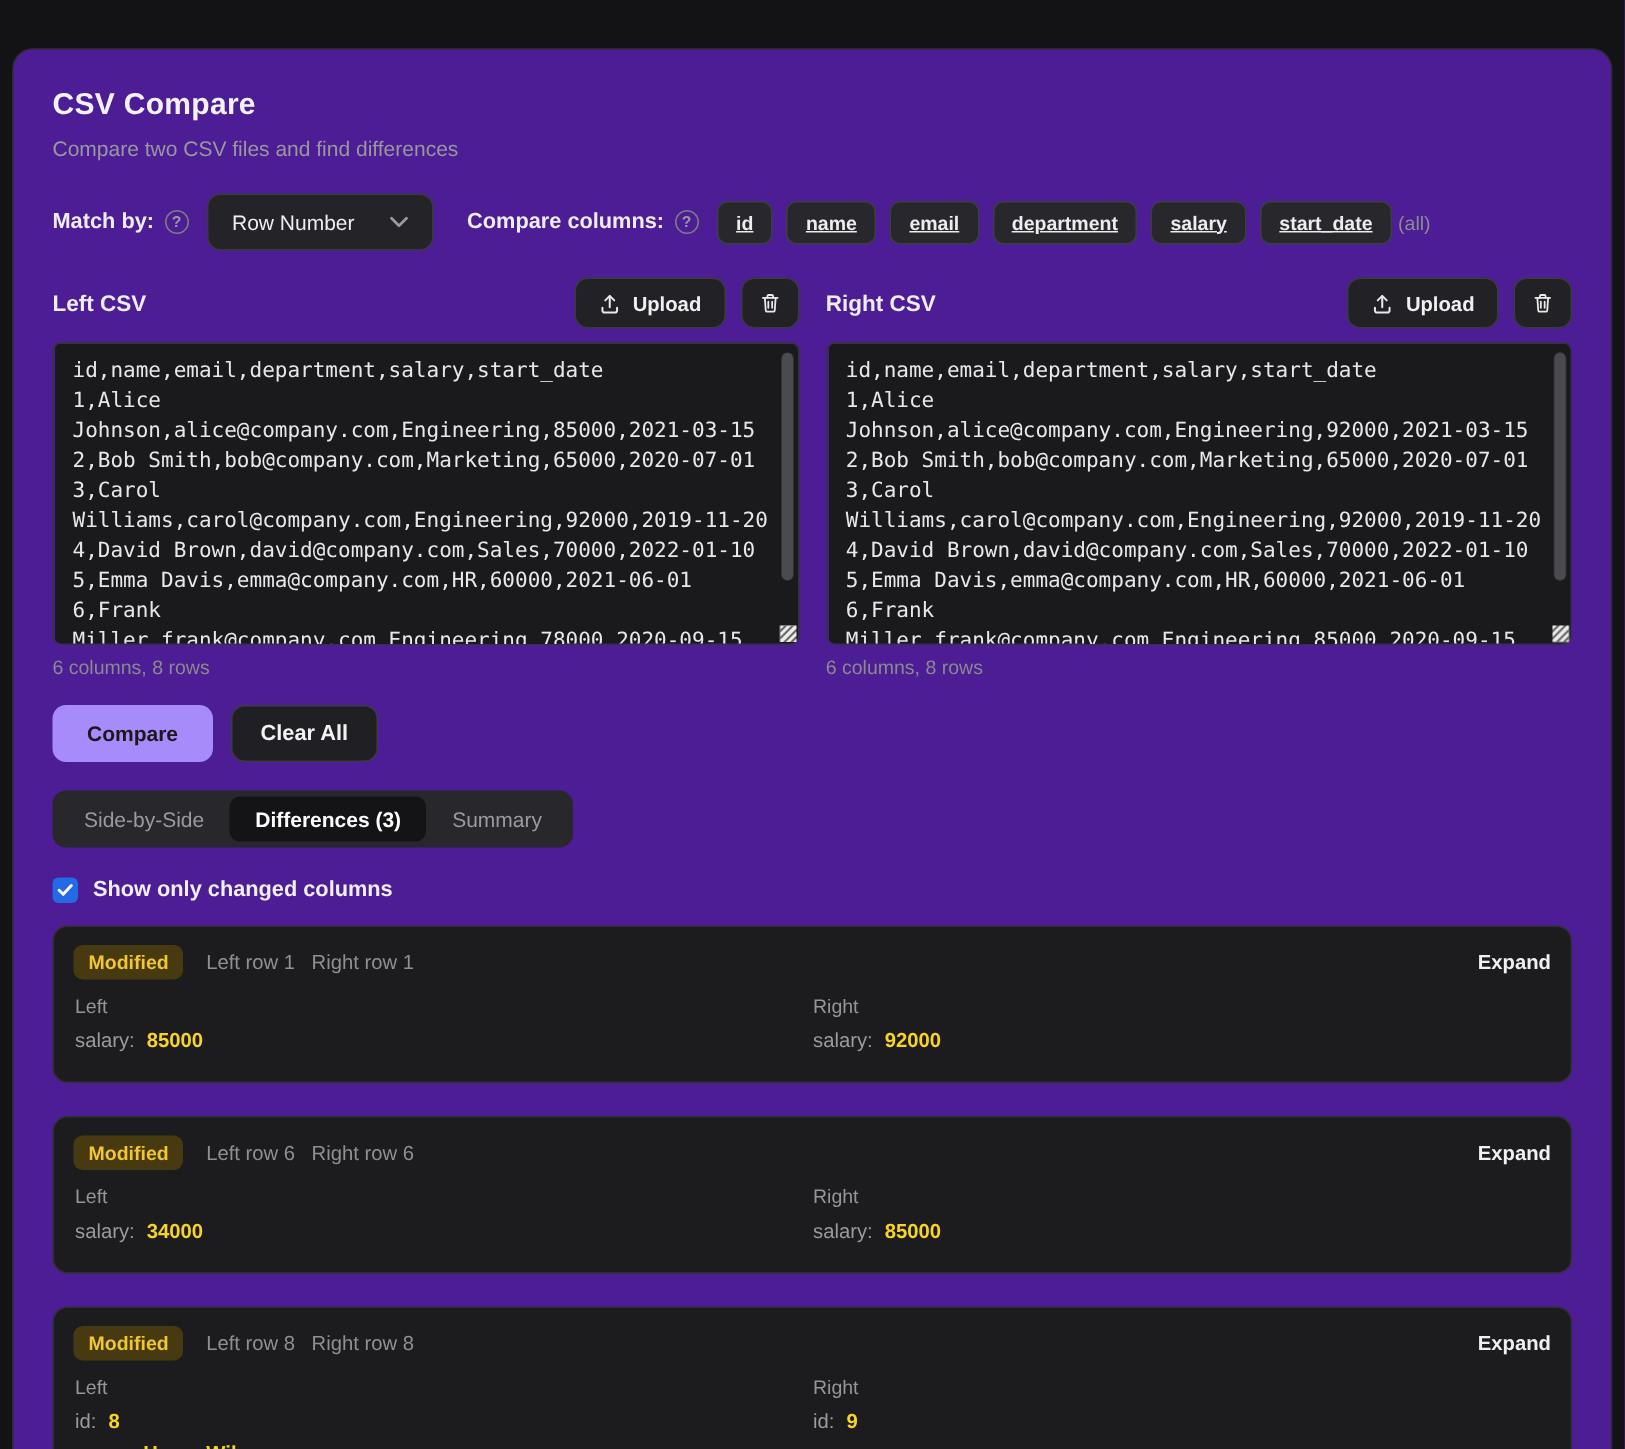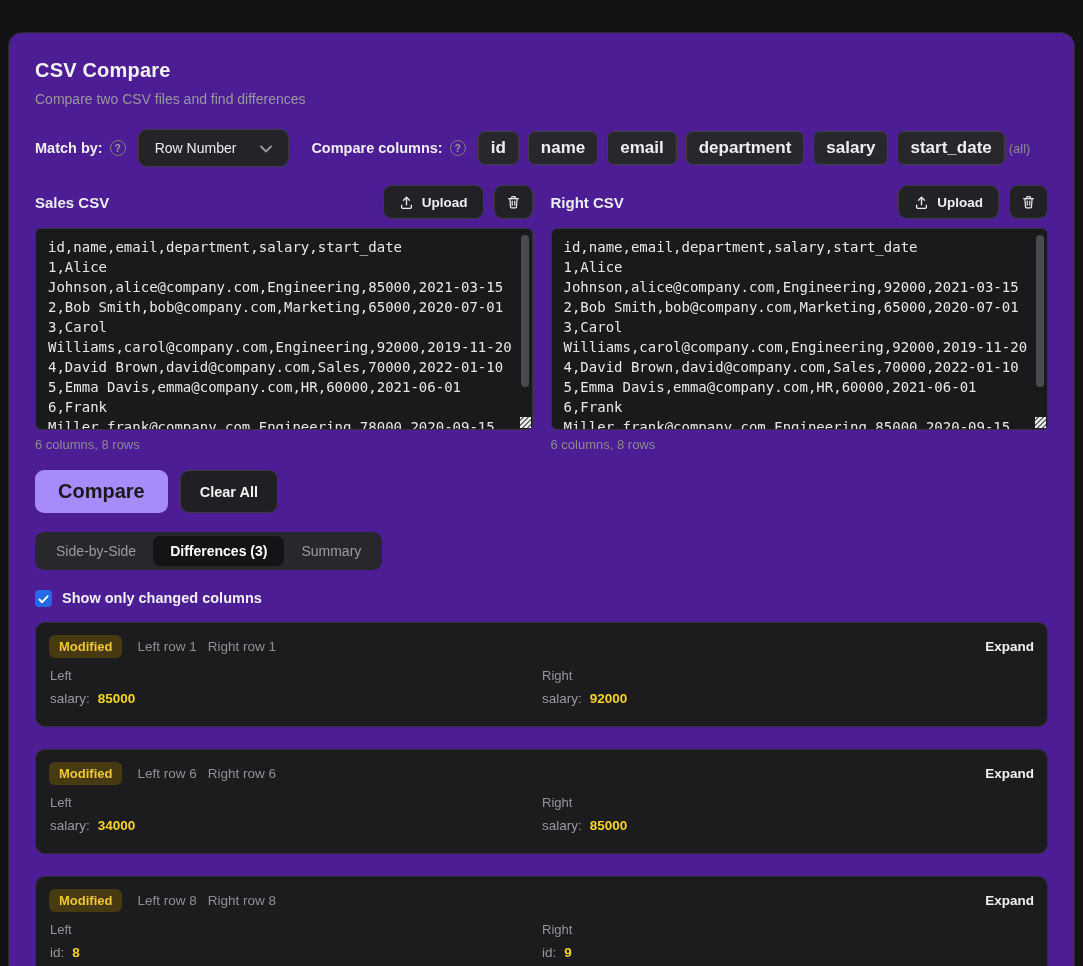--- a/index.html
+++ b/index.html
@@ -33,21 +33,21 @@
   .select {
     display: inline-flex; align-items: center; gap: 24px;
     background: #242428; border: 1px solid #3a3a3f; border-radius: 9px;
     padding: 9px 16px; margin-left: 12px; cursor: pointer;
   }
   .select-value { font-size: 14px; color: #ededef; }
   .cmp-label { margin-left: 22px; }
   .chips { display: flex; align-items: center; gap: 9px; margin-left: 12px; }
   .chip {
     background: #28282c; border: 1px solid #3d3d42; border-radius: 7px;
-    padding: 6px 12px; font-size: 17px; font-weight: 700; color: #ededef; cursor: pointer;
+    padding: 6px 12px; font-size: 13px; font-weight: 700; color: #ededef; cursor: pointer; text-decoration: underline;
   }
   .all-label { font-size: 13px; color: #8b8b90; margin-left: 4px; }
 
   
   .editors { display: grid; grid-template-columns: 1fr 1fr; column-gap: 18px; margin-top: 16px; }
   .editor-head { display: flex; align-items: center; height: 38px; }
   .editor-title { font-size: 15px; font-weight: 700; color: #ededef; }
   .editor-actions { margin-left: auto; display: flex; gap: 10px; }
   .btn {
     display: inline-flex; align-items: center; gap: 8px;
@@ -75,21 +75,21 @@
     background: #ececec;
     background-image: repeating-linear-gradient(135deg, transparent 0 2px, #6a6a6a 2px 3.5px);
     cursor: nwse-resize;
   }
   .stats { font-size: 13px; color: #8a8a8f; margin-top: 7px; }
 
   
   .actions { display: flex; gap: 12px; margin-top: 18px; }
   .btn-primary {
     background: #a78bfa; color: #19191c; border: none; border-radius: 9px;
-    font-size: 20px; font-weight: 700; padding: 10px 23px; cursor: pointer; font-family: inherit;
+    font-size: 14px; font-weight: 700; padding: 10px 23px; cursor: pointer; font-family: inherit;
   }
   .btn-secondary {
     background: #202024; border: 1px solid #3c3c41; border-radius: 9px;
     color: #f2f2f3; font-size: 14.5px; font-weight: 700; padding: 10px 19px; cursor: pointer; font-family: inherit;
   }
 
   
   .tabs { display: inline-flex; background: #28282c; border-radius: 9px; padding: 4px; margin-top: 19px; }
   .tab { padding: 7px 17px; border-radius: 7px; font-size: 14px; color: #9a9a9f; cursor: pointer; }
   .tab.active { background: #141416; color: #ffffff; font-weight: 700; }
@@ -153,21 +153,21 @@
       <span class="chip">start_date</span>
     </div>
     <span class="all-label">(all)</span>
   </div>
 
   
   <div class="editors">
 
     <div>
       <div class="editor-head">
-        <span class="editor-title">Sales CSV</span>
+        <span class="editor-title">Left CSV</span>
         <span class="editor-actions">
           <button class="btn">
             <span>
               <svg width="15" height="15" viewBox="0 0 20 20" fill="none" stroke="#e9e9eb" stroke-width="1.8" stroke-linecap="round" stroke-linejoin="round">
                   <path d="M10 13 V3.5"></path>
                   <path d="M6 7 l4 -4 4 4"></path>
                   <path d="M3.5 13.5 v2.5 a1.8 1.8 0 0 0 1.8 1.8 h9.4 a1.8 1.8 0 0 0 1.8 -1.8 v-2.5"></path>
                 </svg>
             </span>
             <span>Upload</span>

